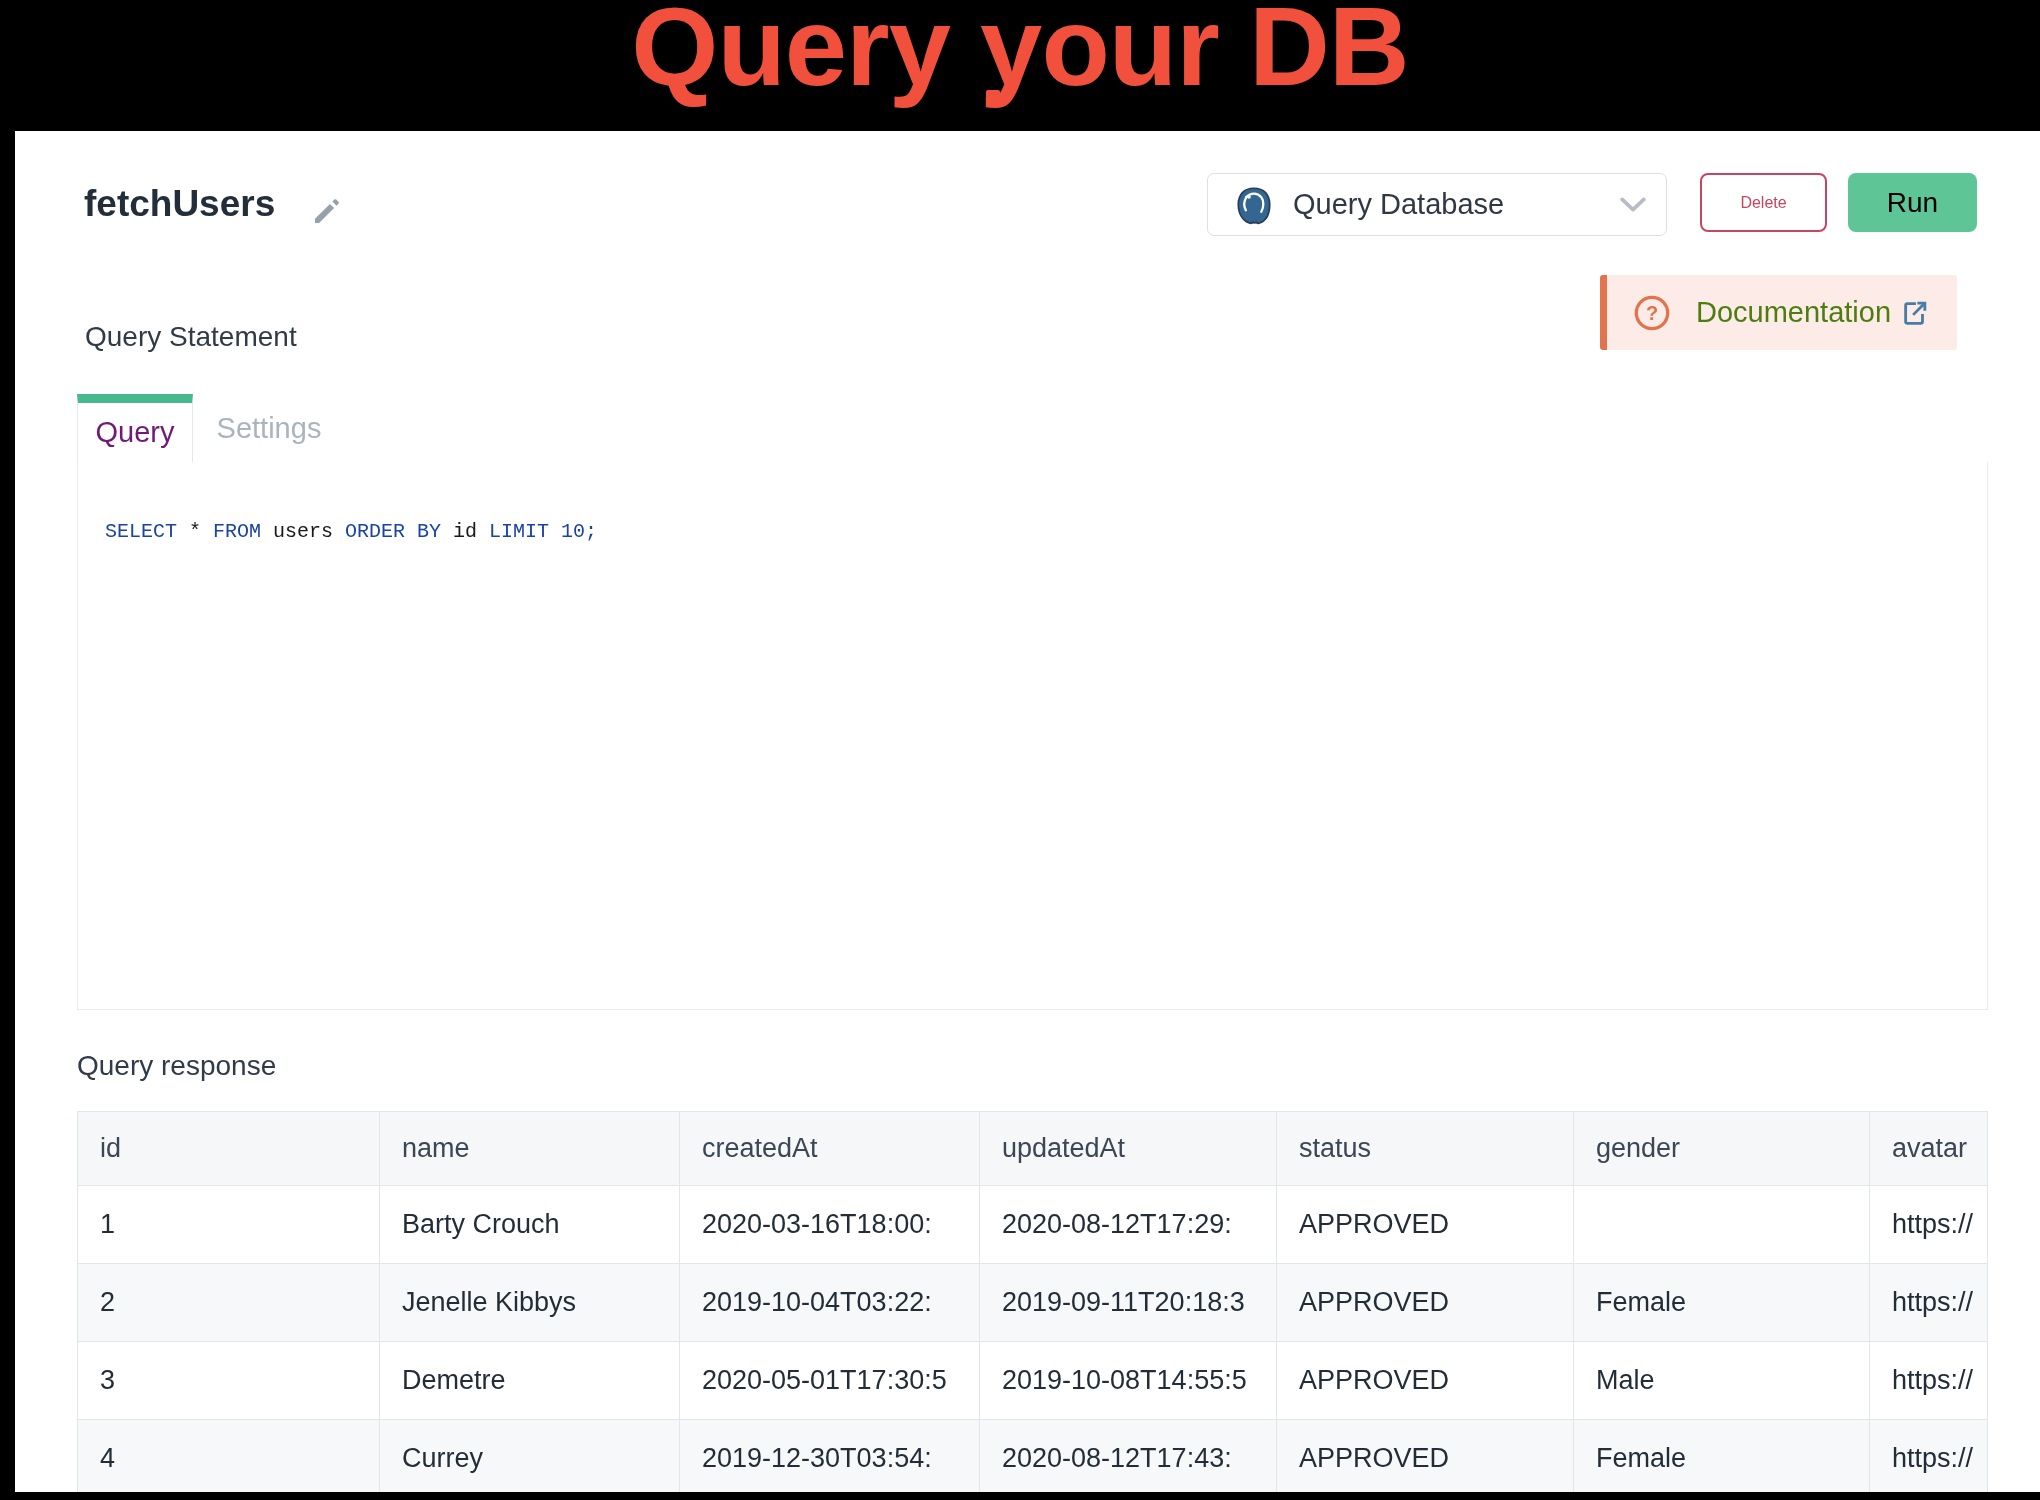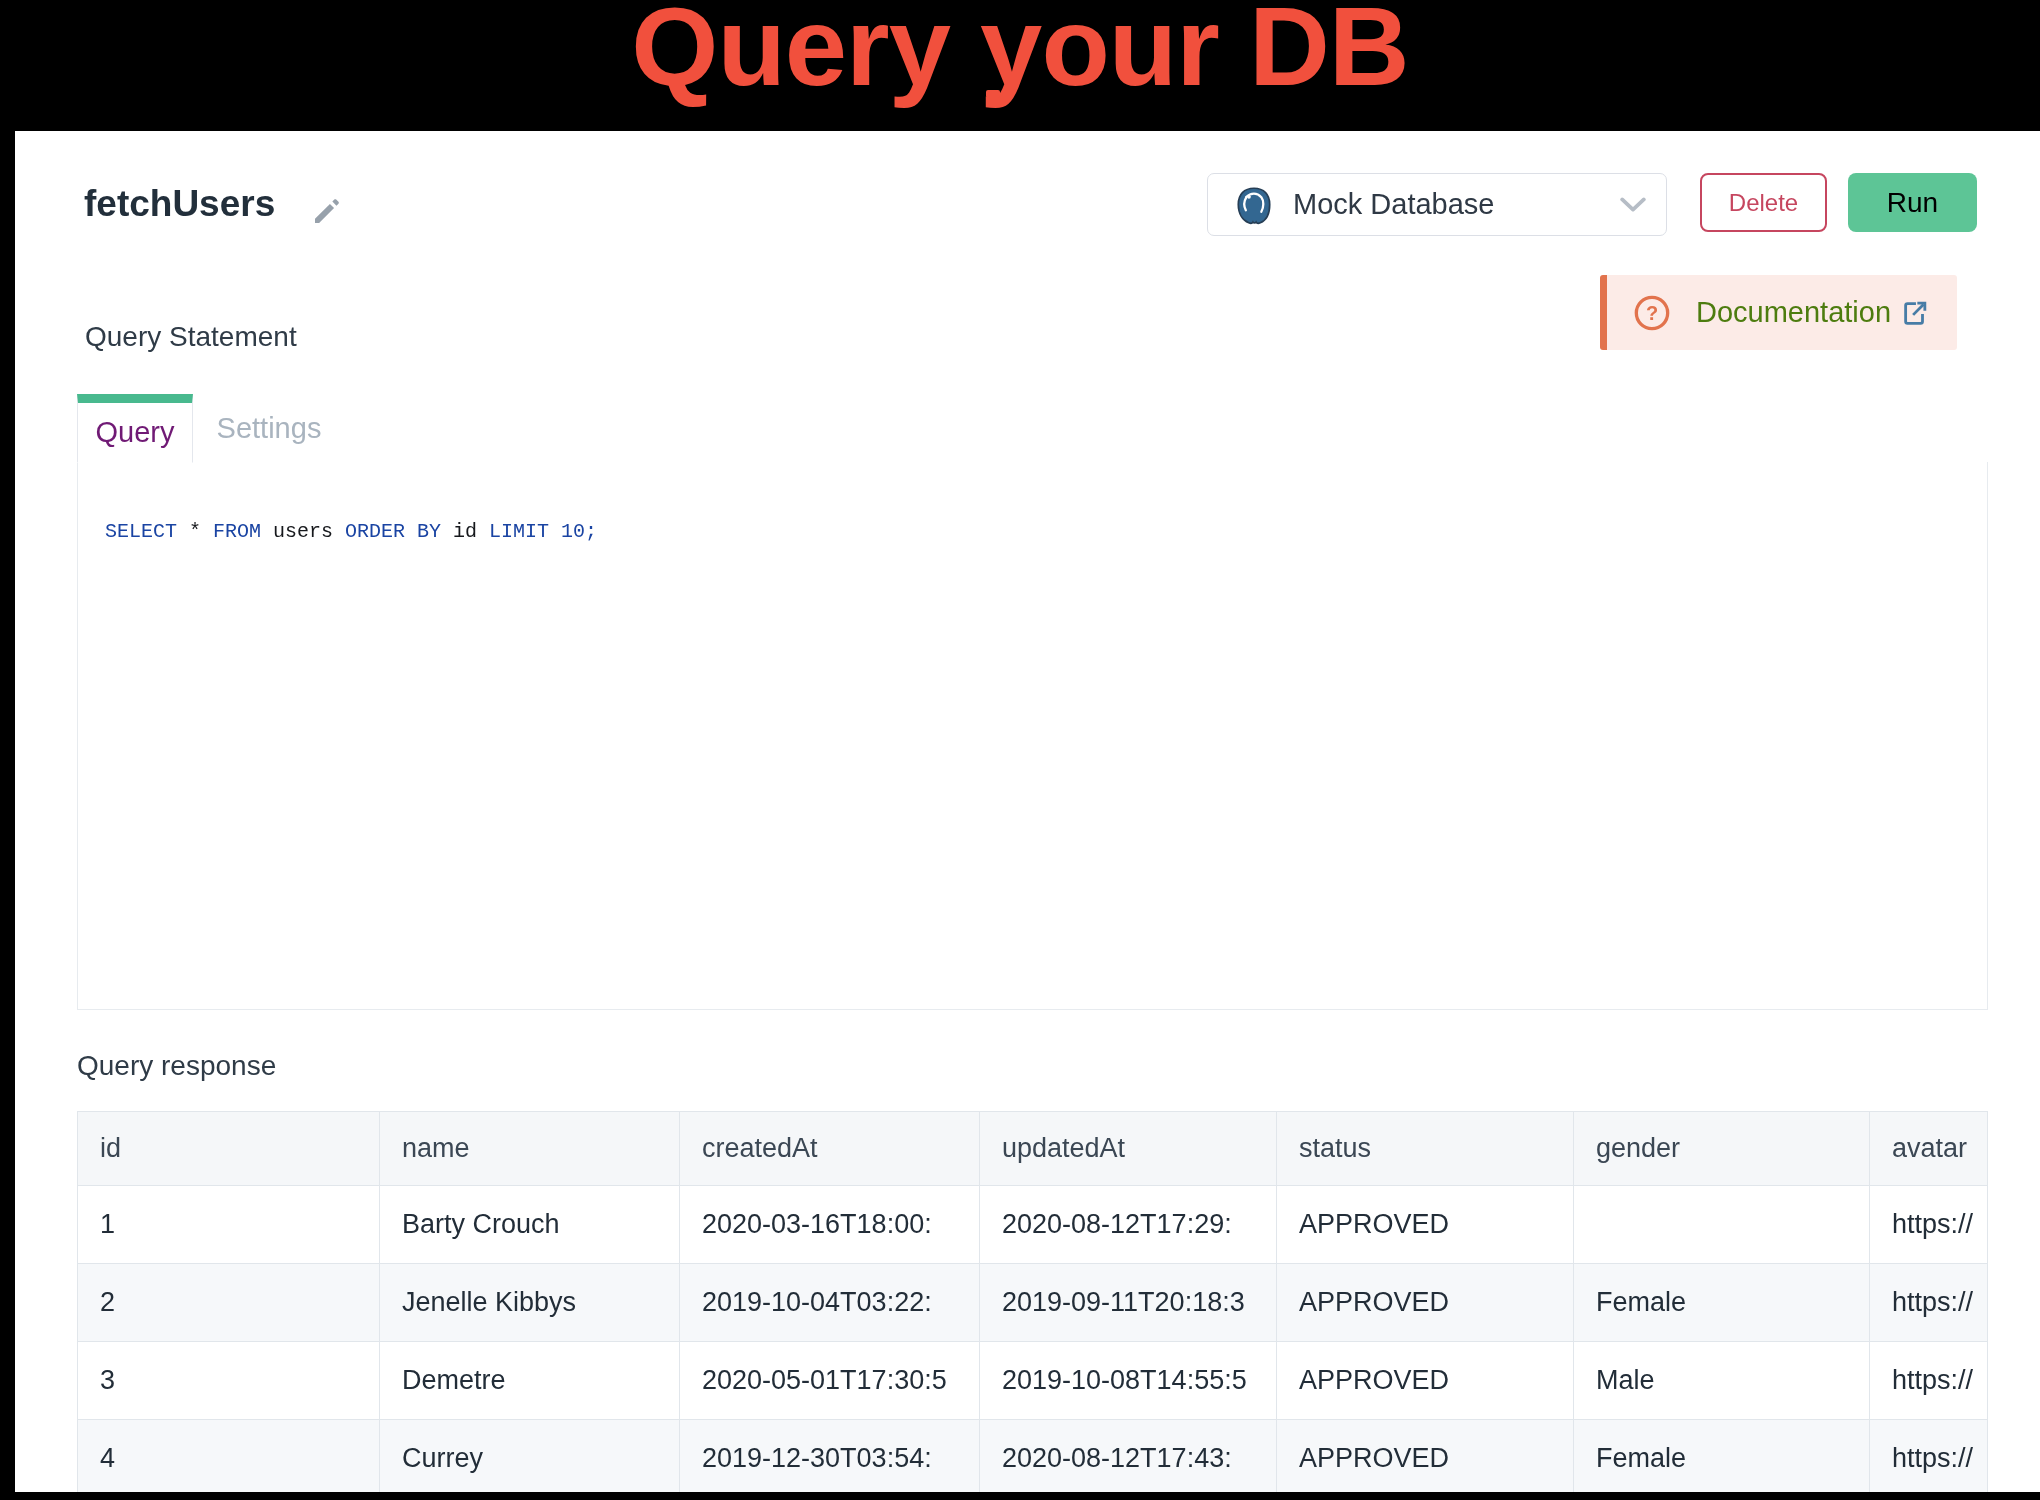--- a/index.html
+++ b/index.html
@@ -26,21 +26,21 @@
   .db-select{
     position:absolute;left:1192px;top:42px;width:460px;height:63px;box-sizing:border-box;
     border:1px solid #dcdfe6;border-radius:7px;background:#fff;display:flex;align-items:center;cursor:pointer;
   }
   .pg-icon{width:44px;height:44px;margin-left:24px;flex:0 0 auto;display:flex;}
   .db-label{font-size:29px;color:#2f3945;margin-left:17px;white-space:nowrap;}
   .chev{width:26px;height:15px;margin-left:auto;margin-right:20px;display:flex;}
   .btn{box-sizing:border-box;border-radius:8px;font-family:"Liberation Sans",sans-serif;cursor:pointer;}
   .btn-delete{
     position:absolute;left:1685px;top:42px;width:127px;height:59px;
-    background:#fff;border:2px solid #c6465f;color:#c6465f;font-size:24px;
+    background:#fff;border:2px solid #c6465f;color:#c6465f;font-size:16px;
   }
   .btn-run{
     position:absolute;left:1833px;top:42px;width:129px;height:59px;
     background:#5dc596;border:none;color:#000000;font-size:28px;
   }
   .doc-banner{
     position:absolute;left:1585px;top:144px;width:357px;height:75px;box-sizing:border-box;
     background:#fcebe7;border-left:7px solid #e2734d;border-radius:3px;
     display:flex;align-items:center;cursor:pointer;
   }
@@ -101,21 +101,21 @@
 
   <div class="db-select">
     <span class="pg-icon">
       <svg viewBox="0 0 42 42" width="44" height="44">
         <path d="M21 5c-9.5 0-15 6-15 15.5C6 29 10 35.5 16 38c1.8.8 3.4.4 4-.7.6 1.1 2.4 1.1 3 0 .6 1.1 2.2 1.5 4 .7 6-2.5 9-9 9-17.5C36 11 30.5 5 21 5z" fill="#336791" stroke="#263e55" stroke-width="1.6"></path>
         <path d="M13.5 13.5c4.5-4.5 10.5-4.5 14.5 0 2.5 3.5 2.5 9.5 0 14" fill="none" stroke="#fff" stroke-width="2.2" stroke-linecap="round"></path>
         <path d="M13.5 14c-2.3 3.8-2.3 8.2-.3 12" fill="none" stroke="#fff" stroke-width="2.2" stroke-linecap="round"></path>
         <circle cx="16.2" cy="13.2" r="1.8" fill="#fff"></circle>
       </svg>
     </span>
-    <span class="db-label">Mock Database</span>
+    <span class="db-label">Query Database</span>
     <span class="chev">
       <svg viewBox="0 0 18 10" width="26" height="15">
           <path d="M1.5 1.5 9 8.5l7.5-7" fill="none" stroke="#b6bdc6" stroke-width="2.6" stroke-linecap="round" stroke-linejoin="round"></path>
         </svg>
     </span>
   </div>
 
   <button class="btn btn-delete">Delete</button>
   <button class="btn btn-run">Run</button>
 

